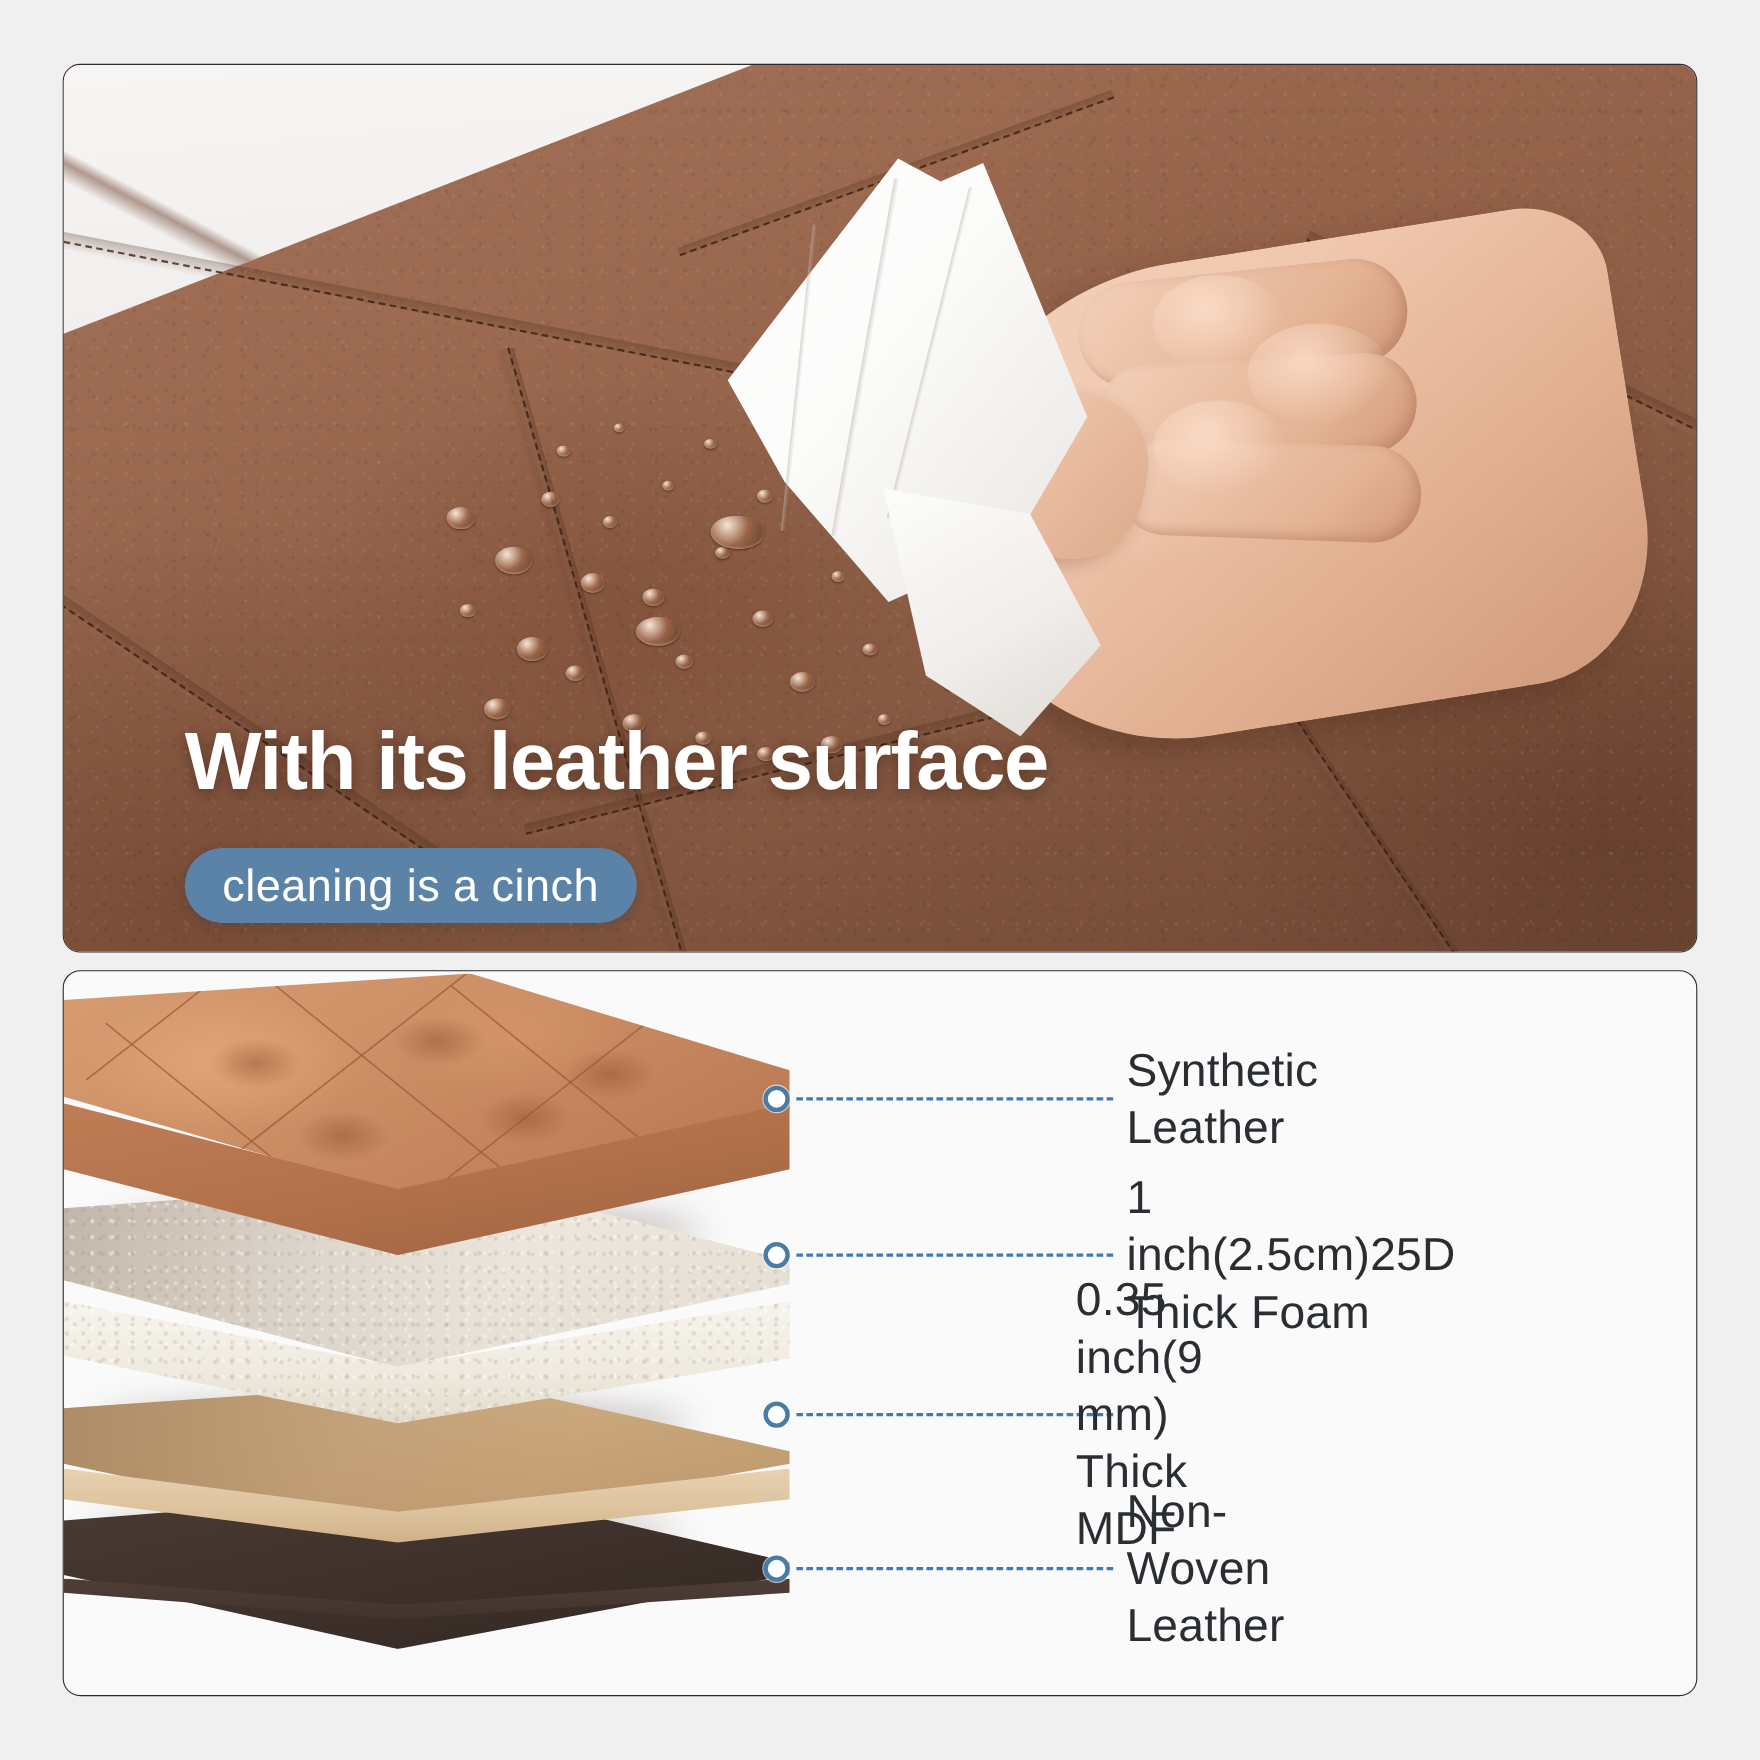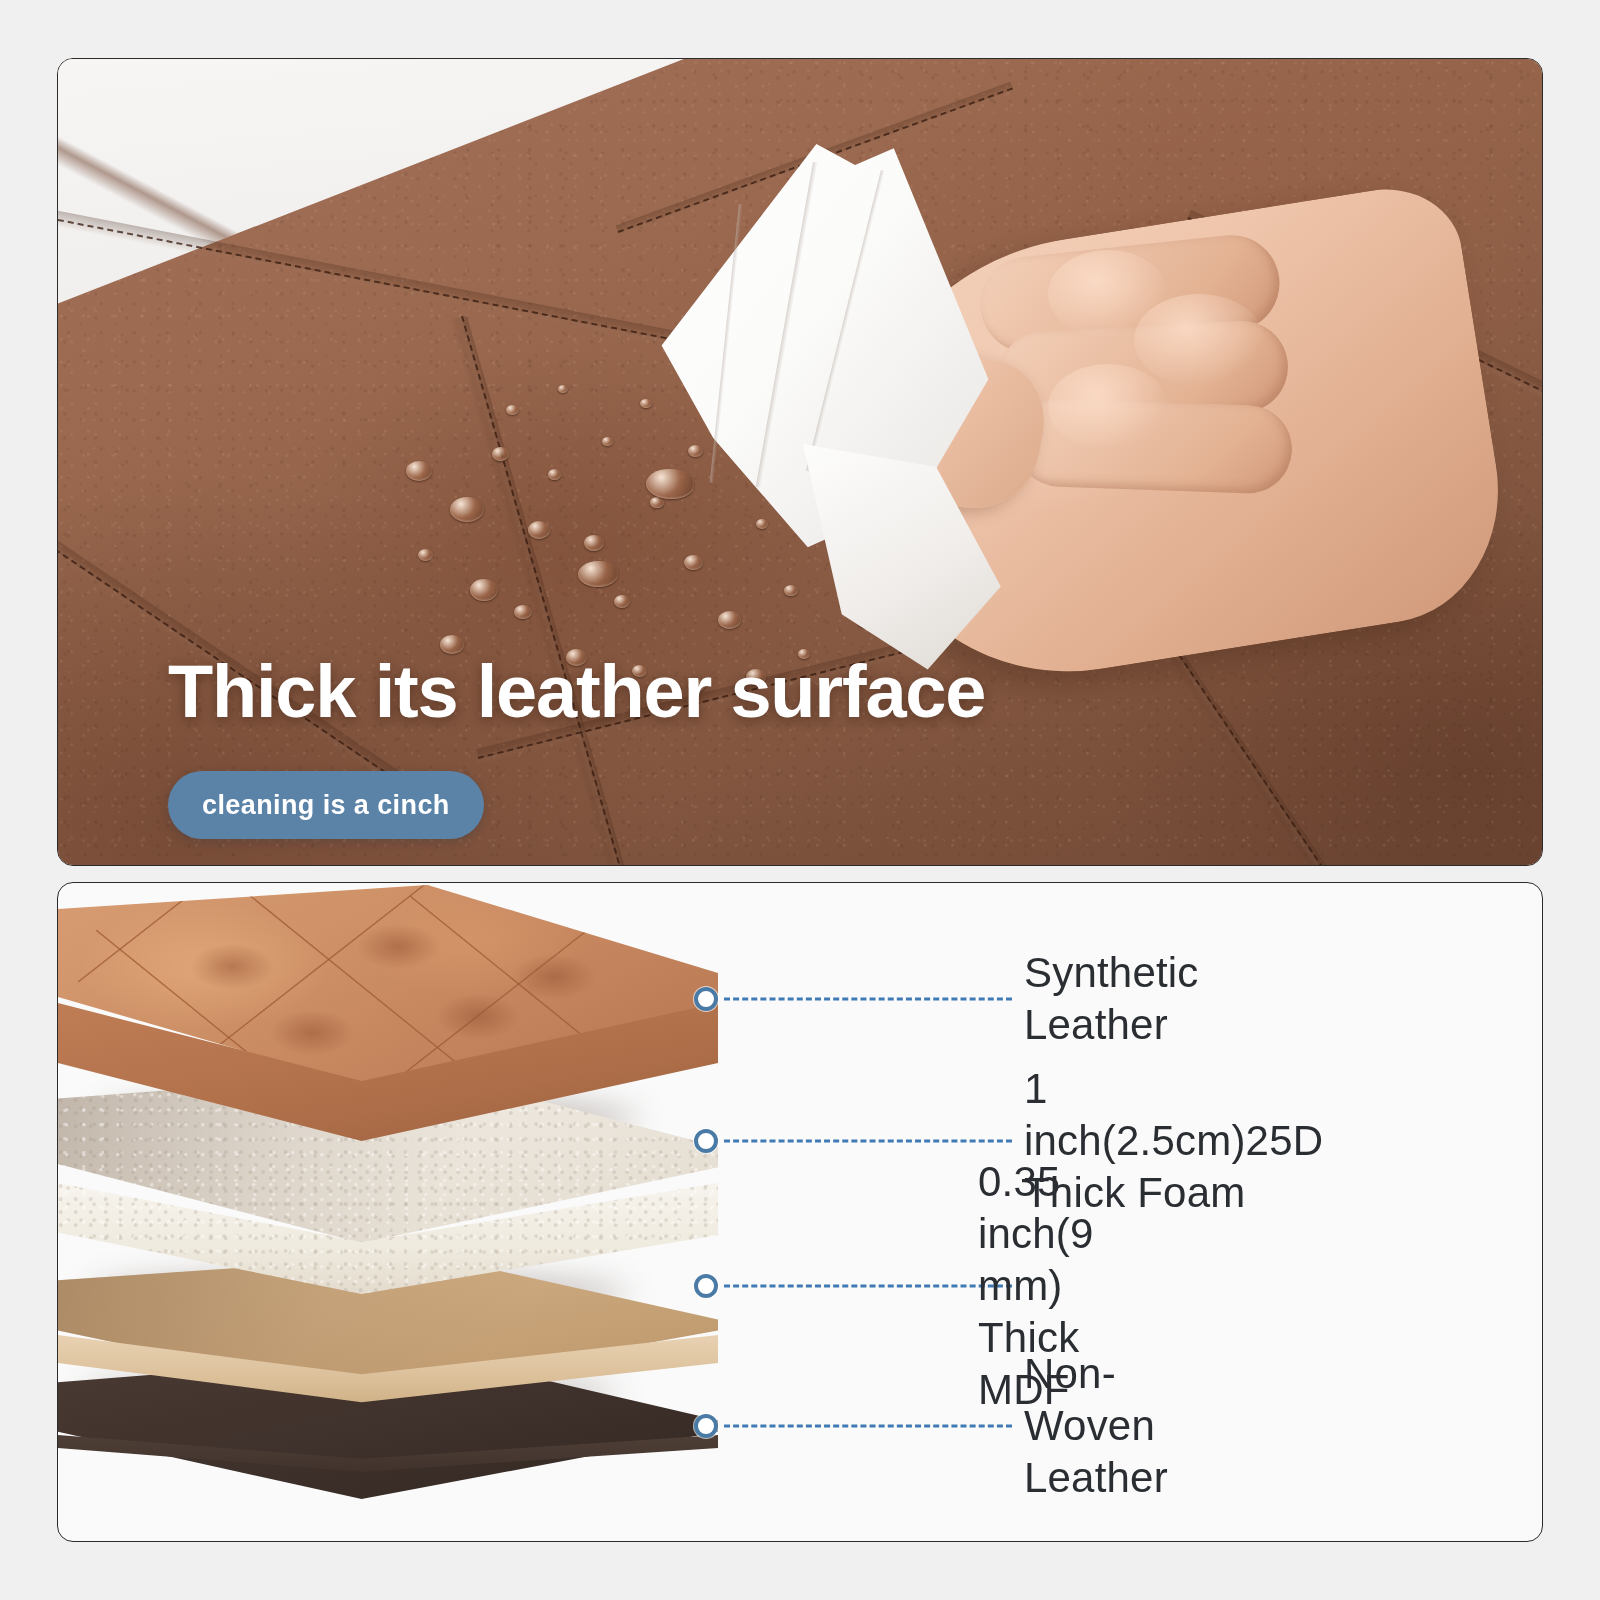--- a/index.html
+++ b/index.html
@@ -177,22 +177,22 @@
     top: 712px;
     height: 68px;
     padding: 0 34px;
     display: flex;
     align-items: center;
     border-radius: 34px;
     background: #5b83a8;
     box-shadow: 0 3px 10px rgba(30,50,70,.25);
   }
   .pill-text {
-    font-size: 27px;
-    font-weight: 700;
+    font-size: 41px;
+    font-weight: 400;
     color: #ffffff;
     letter-spacing: .4px;
     white-space: nowrap;
   }
 
   
   .panel-bottom {
     position: absolute;
     left: 57px;
     top: 882px;
@@ -414,21 +414,21 @@
     </div>
 
     <div class="tissue">
       <div class="tissue-main"></div>
       <div class="tissue-fold" style="left:160px; top:18px;  width:5px; height:330px; transform:rotate(10deg);"></div>
       <div class="tissue-fold" style="left:228px; top:26px;  width:4px; height:310px; transform:rotate(14deg);"></div>
       <div class="tissue-fold" style="left:86px;  top:60px;  width:4px; height:280px; transform:rotate(6deg);"></div>
       <div class="tissue-tail"></div>
     </div>
 
-    <div class="headline">Thick its leather surface</div>
+    <div class="headline">With its leather surface</div>
 
     <div class="pill">
       <span class="pill-text">cleaning is a cinch</span>
     </div>
   </div>
 
   <div class="panel-bottom">
 
     <div class="stack">
 

